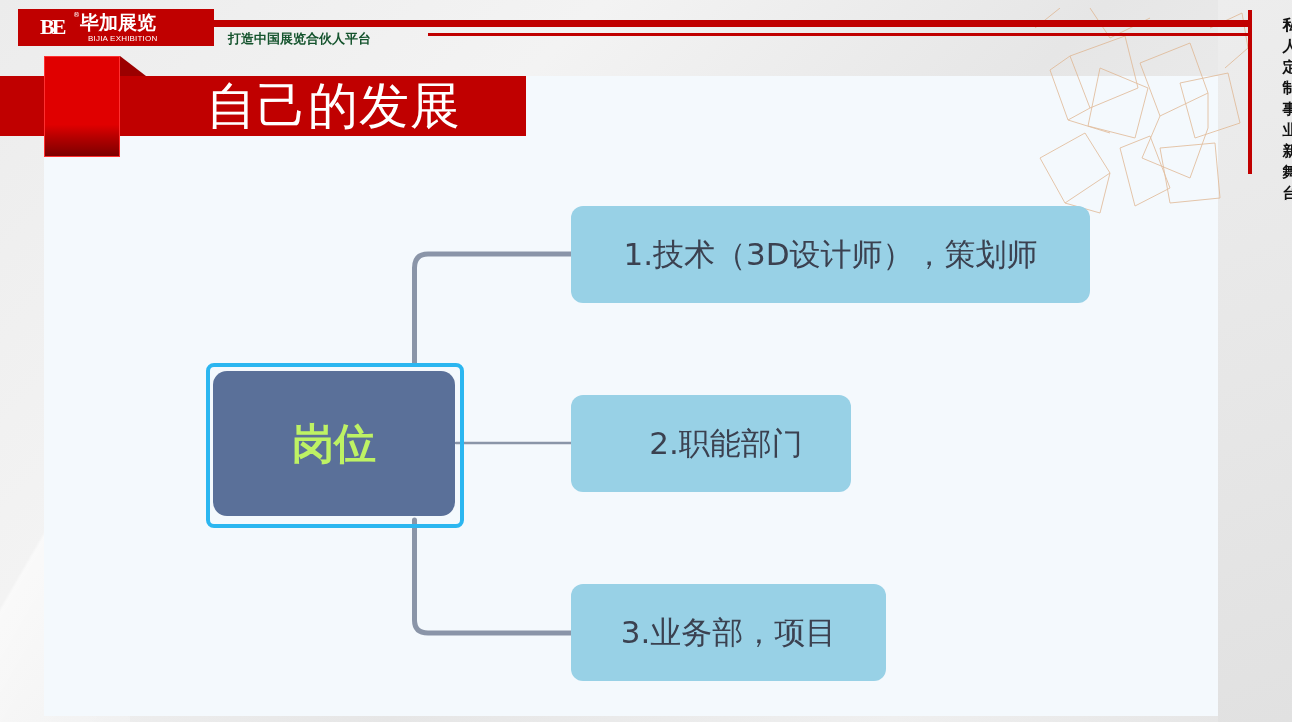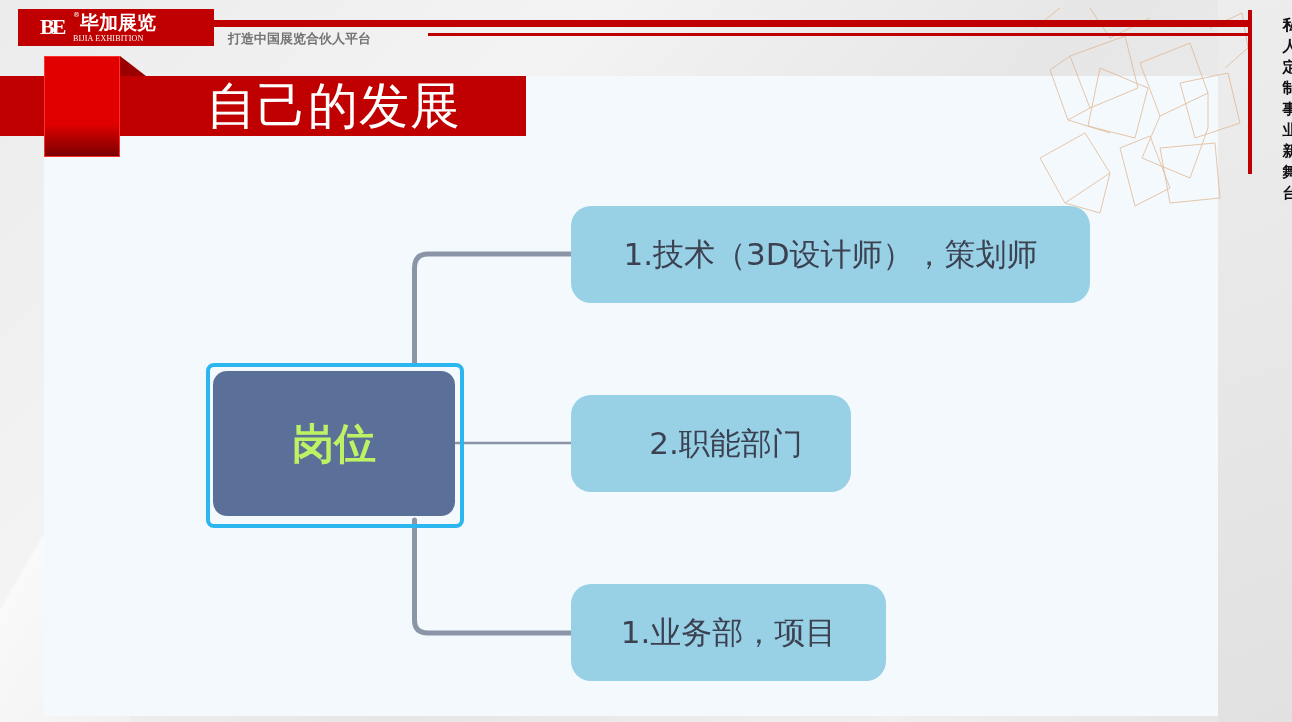--- a/index.html
+++ b/index.html
@@ -12,45 +12,45 @@
     background: linear-gradient(120deg, transparent 40%, rgba(255,255,255,0.55) 41%, rgba(255,255,255,0.2) 100%); }
   .bg-facet2 { position:absolute; left:1218px; top:0; width:74px; height:722px;
     background: linear-gradient(160deg, #ededed 0%, #e6e6e6 60%, #e1e1e1 100%); }
 
   .panel { position:absolute; left:44px; top:76px; width:1174px; height:640px; background:#f4f9fd; }
 
   
   .logo-box { position:absolute; left:18px; top:9px; width:196px; height:37px; background:#c00000; }
   .logo-mark { position:absolute; left:22px; top:4px; width:34px; height:28px; color:#fff; font-weight:bold; font-size:22px; line-height:28px; letter-spacing:-3px; font-family:Liberation Serif, serif; }
   .logo-cn { position:absolute; left:62px; top:3px; color:#fff; font-weight:bold; font-size:19px; line-height:21px; letter-spacing:0px; }
-  .logo-en { position:absolute; left:55px; top:25px; color:#fff; font-size:8px; line-height:9px; font-family:Liberation Serif, serif; letter-spacing:0.2px; }
+  .logo-en { position:absolute; left:70px; top:25px; color:#fff; font-size:8px; line-height:9px; font-family:Liberation Sans, sans-serif; letter-spacing:0.2px; }
   .logo-reg { position:absolute; left:55px; top:2px; color:#fff; font-size:7px; }
   .line-thick { position:absolute; left:214px; top:20px; width:1036px; height:7px; background:#c00000; }
   .line-thin { position:absolute; left:428px; top:33px; width:822px; height:3px; background:#c00000; }
-  .slogan { position:absolute; left:228px; top:29px; font-size:13px; font-weight:bold; color:#737373; line-height:20px; }
+  .slogan { position:absolute; left:228px; top:29px; font-size:13px; font-weight:bold; color:#14532d; line-height:20px; }
 
   
   .vline { position:absolute; left:1248px; top:10px; width:4px; height:164px; background:#c00000; }
   .vtext { position:absolute; left:1256px; top:15px; width:18px; font-size:15px; font-weight:bold; color:#111; line-height:21px; text-align:center; word-break:break-all;margin-left:25px; }
   .cubes { position:absolute; left:1030px; top:8px; width:218px; height:212px; }
 
   
   .title-band { position:absolute; left:0; top:76px; width:526px; height:60px; background:#c00000; }
   .title-fold { position:absolute; left:120px; top:56px; width:0; height:0; border-left:26px solid #9b0000; border-top:20px solid transparent; }
   .title-square { position:absolute; left:44px; top:56px; width:76px; height:101px;
     background: linear-gradient(to bottom, #e00000 0%, #e00000 68%, #b00000 82%, #7a0000 100%);
     box-shadow: inset 0 0 0 1px #ff3030; }
   .title-text { position:absolute; left:206px; top:76px; height:60px; line-height:60px; font-size:50px; color:#fff; letter-spacing:1px; }
 
   
   .connector { position:absolute; left:0; top:0; width:1292px; height:722px; pointer-events:none; }
   .root-outer { position:absolute; left:206px; top:363px; width:250px; height:157px; border:4px solid #2bb6f0; border-radius:8px; }
   .root-node { position:absolute; left:213px; top:371px; width:242px; height:145px; background:#5a7099; border-radius:14px;
     display:flex; align-items:center; justify-content:center; color:#bef264; font-size:42px; font-weight:bold; }
-  .child { position:absolute; background:#98d1e6; border-radius:20px; display:flex; align-items:center; justify-content:center;
+  .child { position:absolute; background:#98d1e6; border-radius:12px; display:flex; align-items:center; justify-content:center;
     color:#3b4150; font-size:31px; }
   .child1 { left:571px; top:206px; width:519px; height:97px; }
   .child2 { left:571px; top:395px; width:250px; height:97px;padding-left:30px; }
   .child3 { left:571px; top:584px; width:315px; height:97px; }
 </style>
 </head>
 <body>
 
 <div class="bg-facet1"></div>
 <div class="bg-facet2"></div>
@@ -104,14 +104,14 @@
   <span>岗位</span>
 </div>
 
 <div class="child child1">
   <span>1.技术（3D设计师），策划师</span>
 </div>
 <div class="child child2">
   <span>2.职能部门</span>
 </div>
 <div class="child child3">
-  <span>1.业务部，项目</span>
+  <span>3.业务部，项目</span>
 </div>
 
 </body></html>

